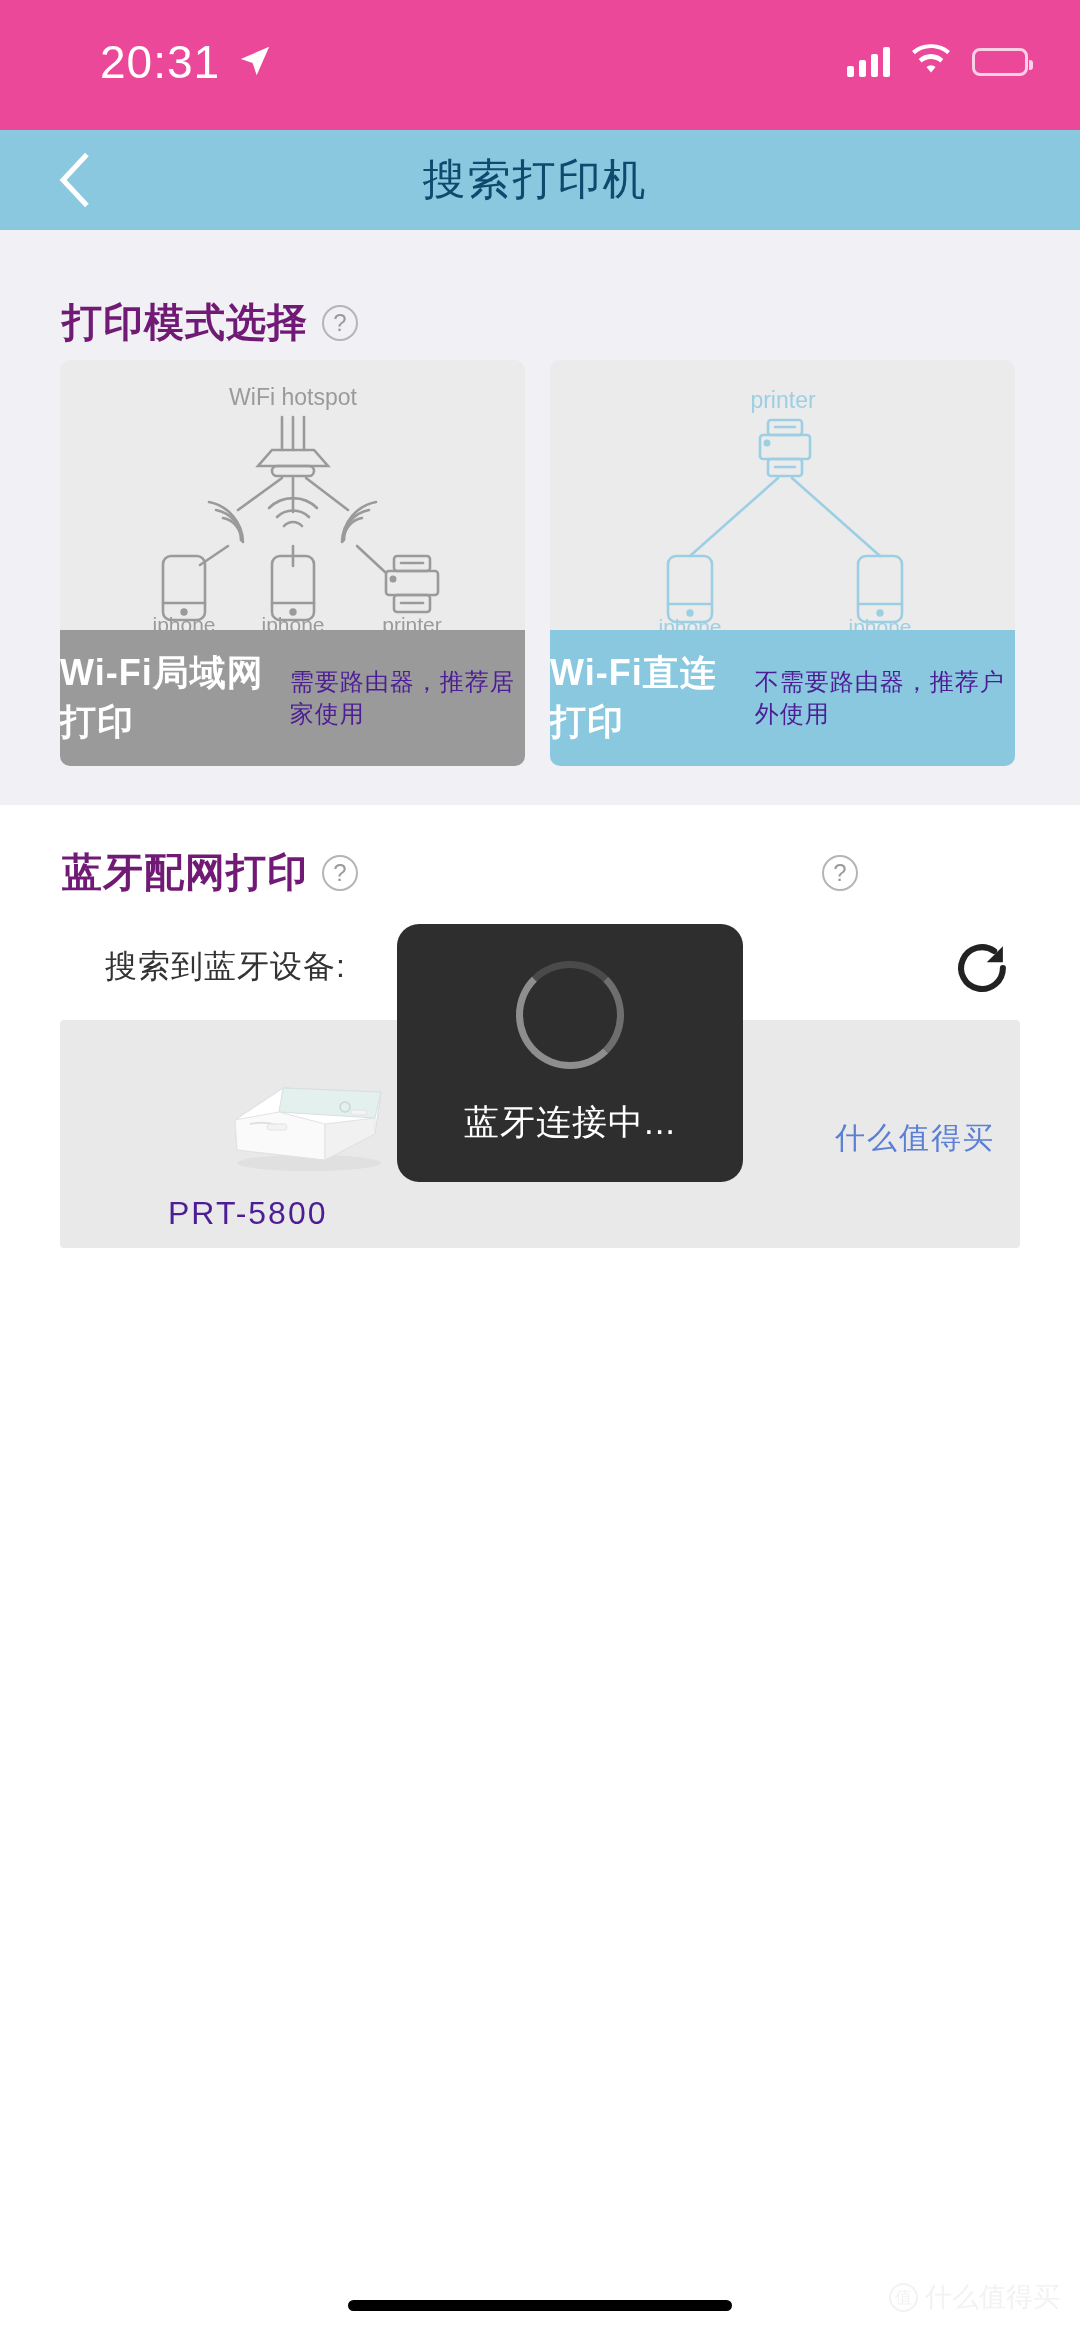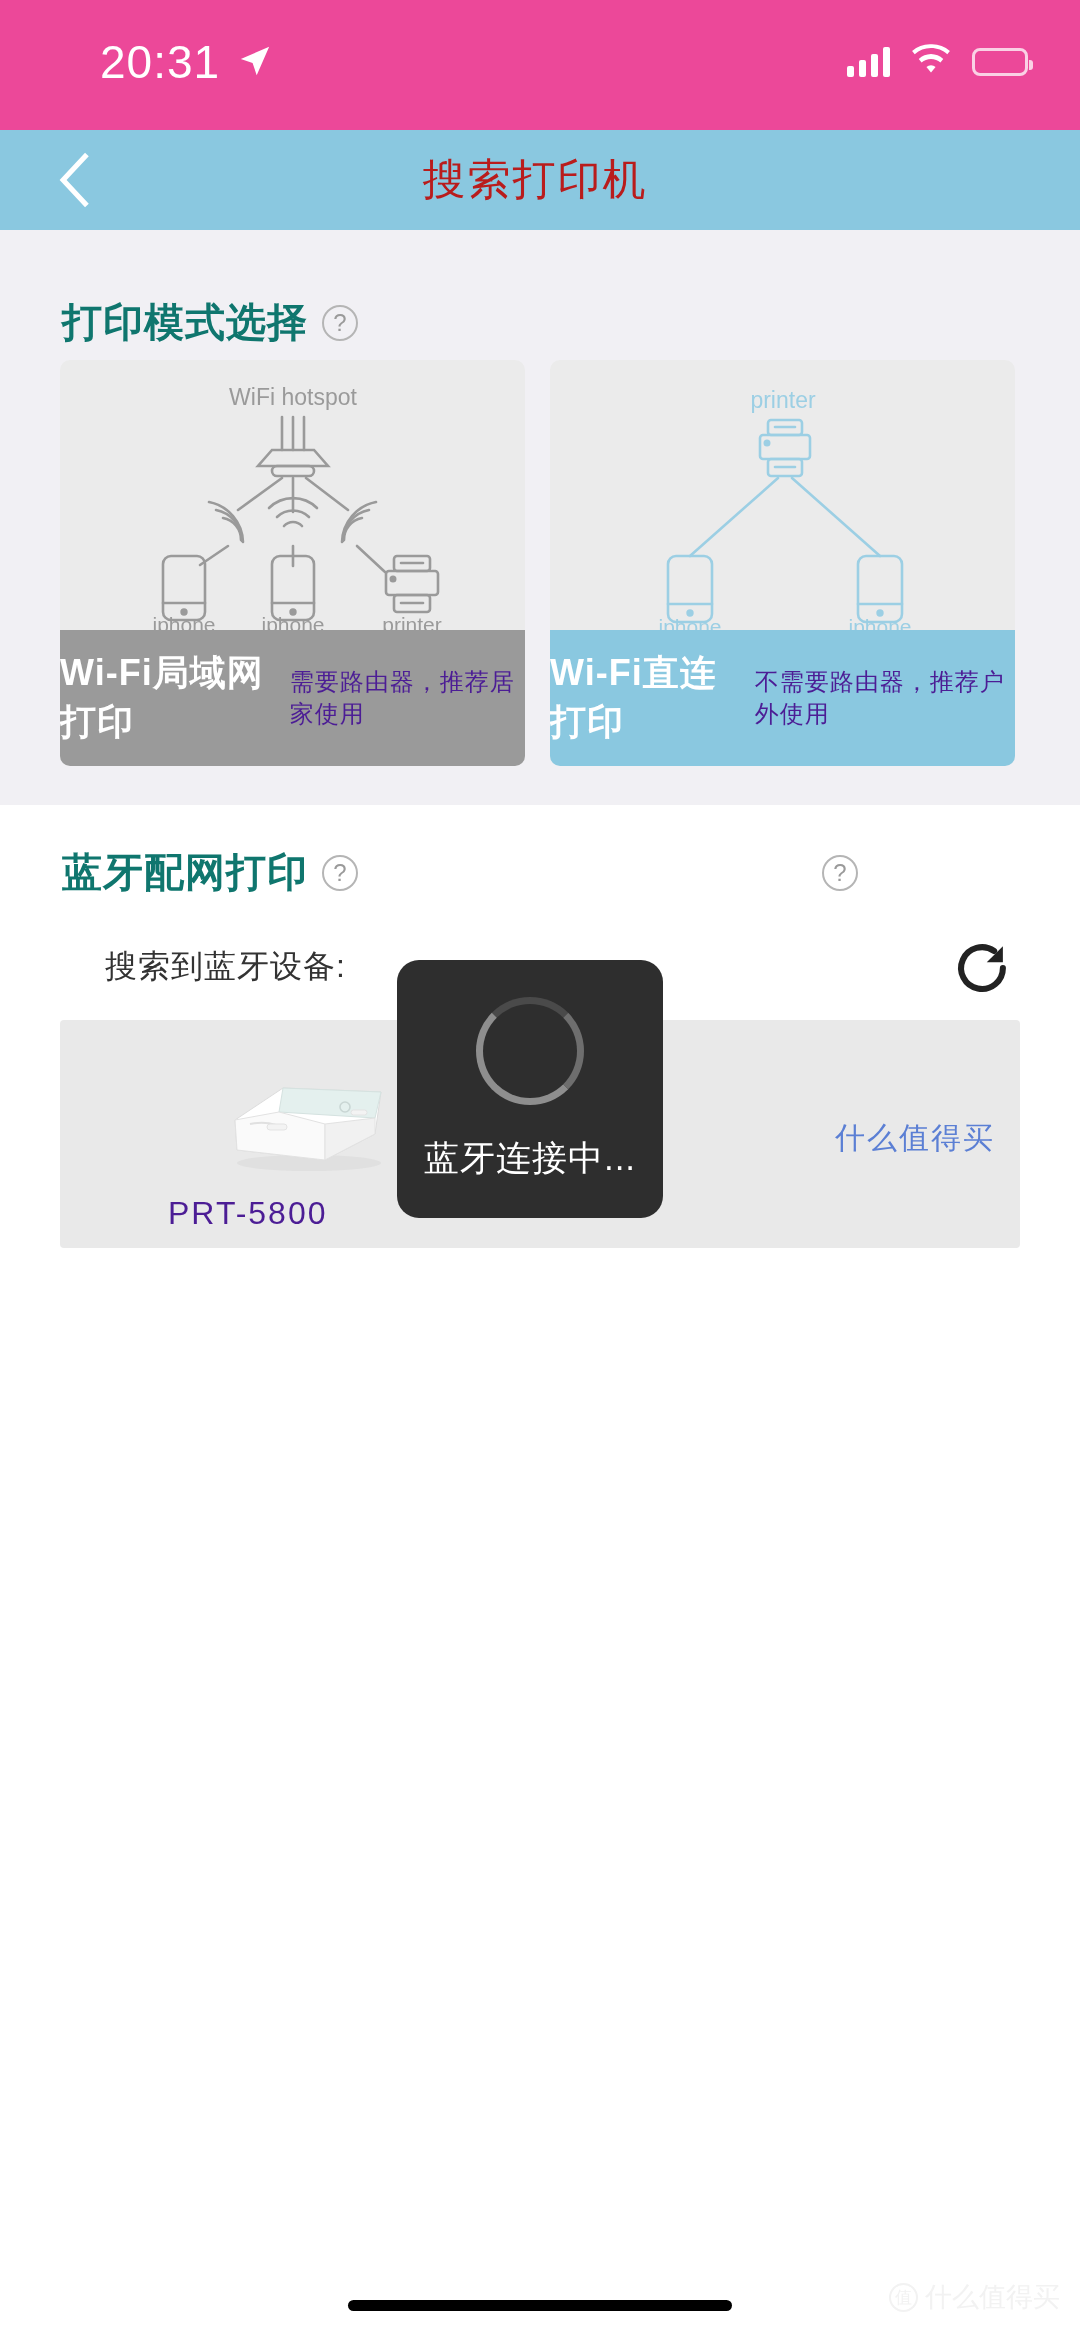--- a/index.html
+++ b/index.html
@@ -41,30 +41,30 @@
     position:absolute; top:130px; left:0; width:1080px; height:100px;
     background:#8ac8e0;
   }
   .nav-back {
     position:absolute; left:40px; top:18px; width:70px; height:64px;
     display:flex; align-items:center; justify-content:center;
   }
   .nav-title {
     position:absolute; left:0; top:0; width:1070px; height:100px;
     display:flex; align-items:center; justify-content:center;
-    font-size:43px; color:#b91c1c; letter-spacing:2px;
+    font-size:43px; color:#0c4a6e; letter-spacing:2px;
   }
 
   
   .mode-section {
     position:absolute; top:230px; left:0; width:1080px; height:575px;
     background:#f1f0f4;
   }
   .sec-head { display:flex; align-items:center; gap:14px; }
-  .sec-title { font-size:40px; color:#0f766e; font-weight:bold; letter-spacing:1px; }
+  .sec-title { font-size:40px; color:#701a75; font-weight:bold; letter-spacing:1px; }
   .help-icon {
     width:36px; height:36px; border-radius:50%;
     border:2px solid #b5b5b5; color:#9a9a9a;
     font-size:24px; display:flex; align-items:center; justify-content:center;
   }
   .mode-head { position:absolute; left:62px; top:65px; }
 
   .cards { position:absolute; left:60px; top:130px; display:flex; gap:25px; }
   .card {
     width:465px; border-radius:10px; overflow:hidden;
@@ -100,21 +100,21 @@
     position:absolute; left:168px; top:1195px;
     font-size:32px; color:#4c1d95; letter-spacing:2px;
   }
   .connect-link {
     position:absolute; right:85px; top:1118px;
     font-size:30px; color:#5b7fd4; letter-spacing:2px;
   }
 
   
   .toast {
-    position:absolute; left:397px; top:960px; width:266px; height:258px;
+    position:absolute; left:397px; top:924px; width:346px; height:258px;
     background:#2e2e2e; border-radius:22px;
     display:flex; flex-direction:column; align-items:center; justify-content:center; gap:30px;
   }
   .spinner {
     width:108px; height:108px; border-radius:50%;
     border:7px solid #8e8e8e; border-top-color:#4a4a4a; border-right-color:#6e6e6e;
   }
   .toast-text { font-size:35px; color:#ffffff; letter-spacing:1px; }
 
   

